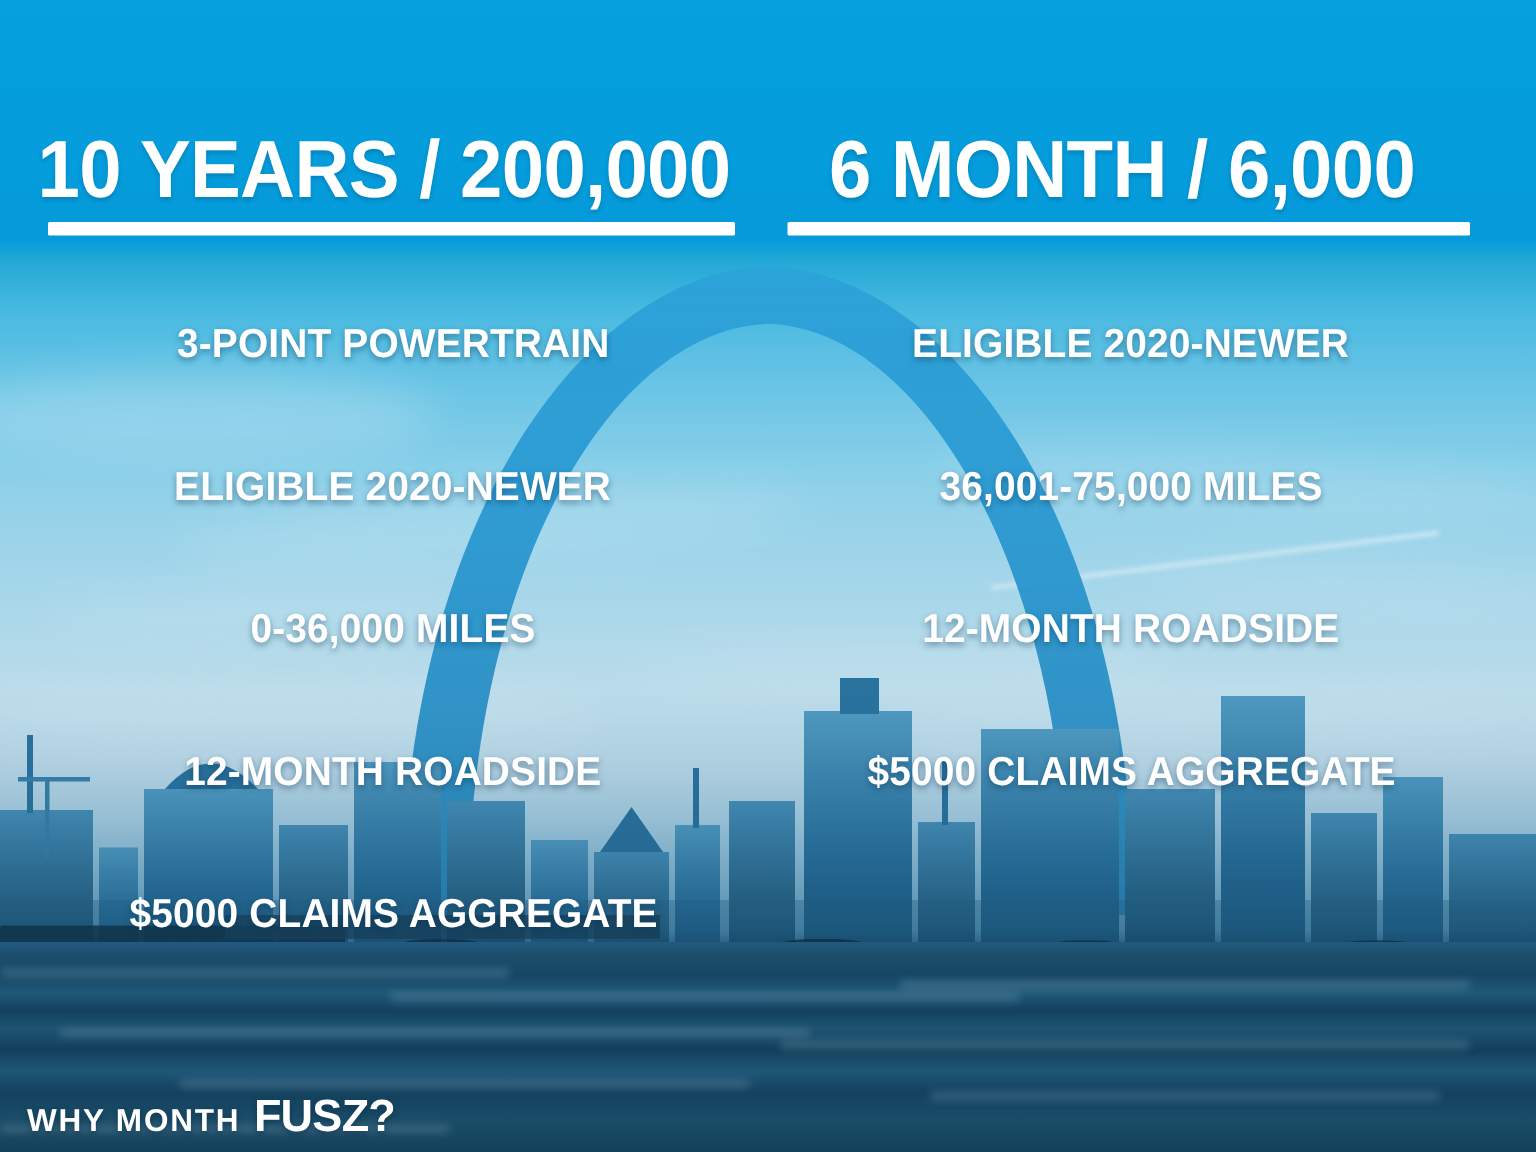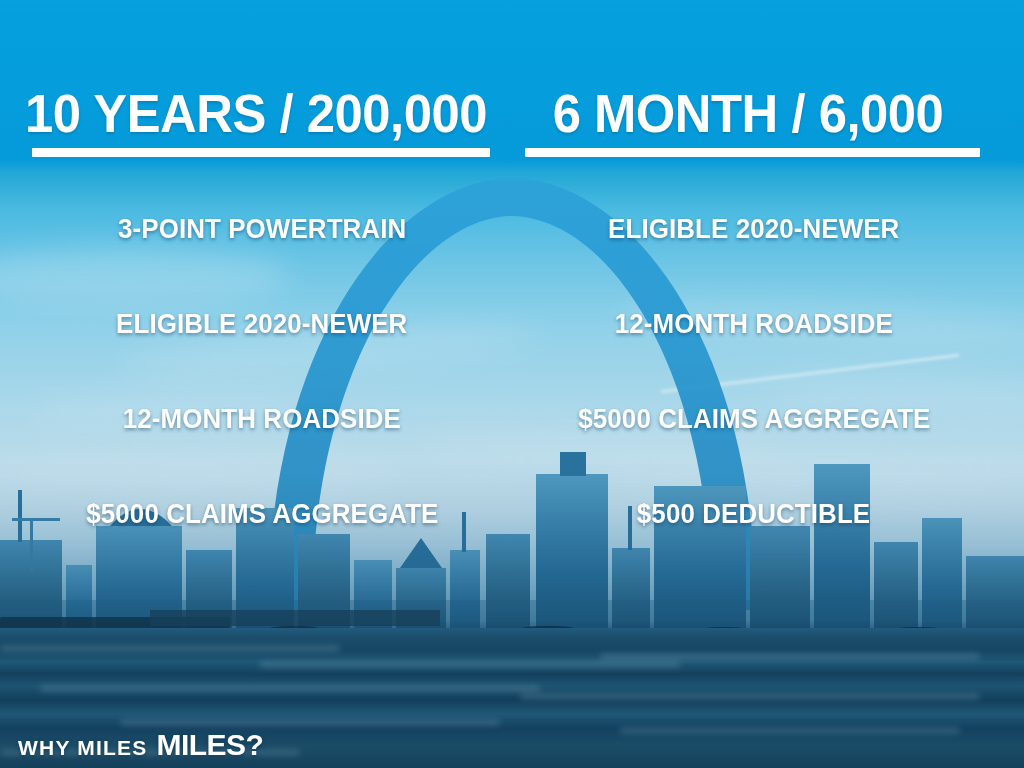--- a/index.html
+++ b/index.html
@@ -262,45 +262,48 @@
     <div class="head">10 YEARS / 200,000</div>
     <div class="rule"></div>
     <div class="rows">
       <div class="row">
           <span>3-POINT POWERTRAIN</span>
         </div>
       <div class="row">
           <span>ELIGIBLE 2020-NEWER</span>
         </div>
       <div class="row">
+          <span>0-36,000 MILES</span>
+        </div>
+      <div class="row">
           <span>12-MONTH ROADSIDE</span>
         </div>
       <div class="row">
           <span>$5000 CLAIMS AGGREGATE</span>
         </div>
     </div>
   </div>
 
   <div class="col col-right">
     <div class="head">6 MONTH / 6,000</div>
     <div class="rule"></div>
     <div class="rows">
       <div class="row">
           <span>ELIGIBLE 2020-NEWER</span>
         </div>
       <div class="row">
+          <span>36,001-75,000 MILES</span>
+        </div>
+      <div class="row">
           <span>12-MONTH ROADSIDE</span>
         </div>
       <div class="row">
           <span>$5000 CLAIMS AGGREGATE</span>
         </div>
-      <div class="row">
-          <span>$500 DEDUCTIBLE</span>
-        </div>
     </div>
   </div>
 
   <div class="brand">
-    <span class="brand-pre">WHY MILES</span>
-    <span class="brand-name">MILES?</span>
+    <span class="brand-pre">WHY MONTH</span>
+    <span class="brand-name">FUSZ?</span>
   </div>
 
 </div>
 
 </body></html>

